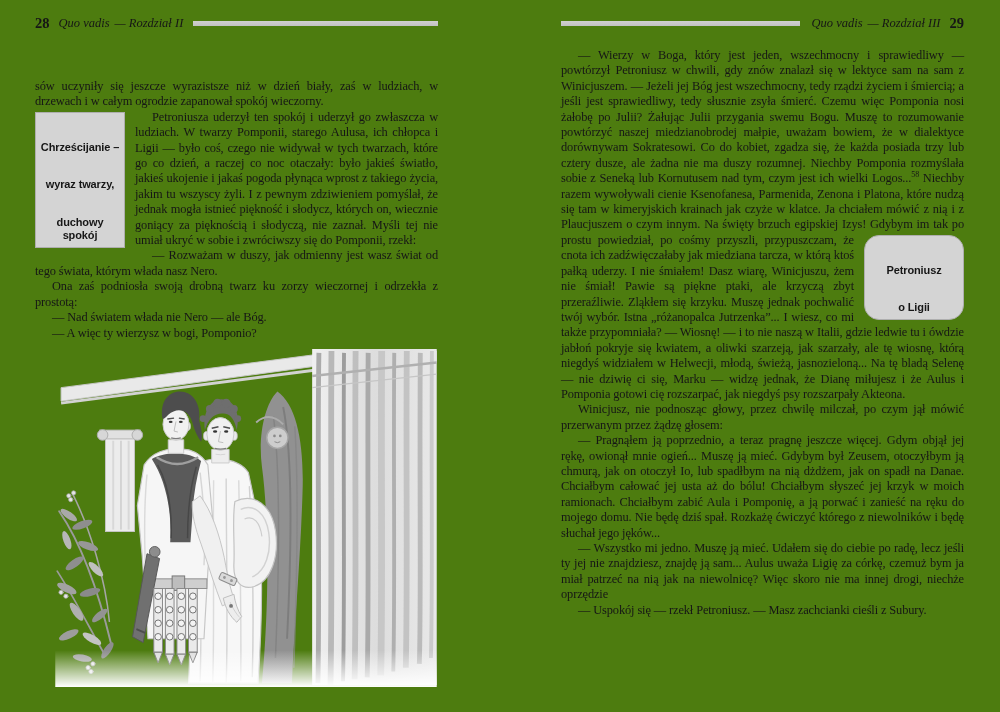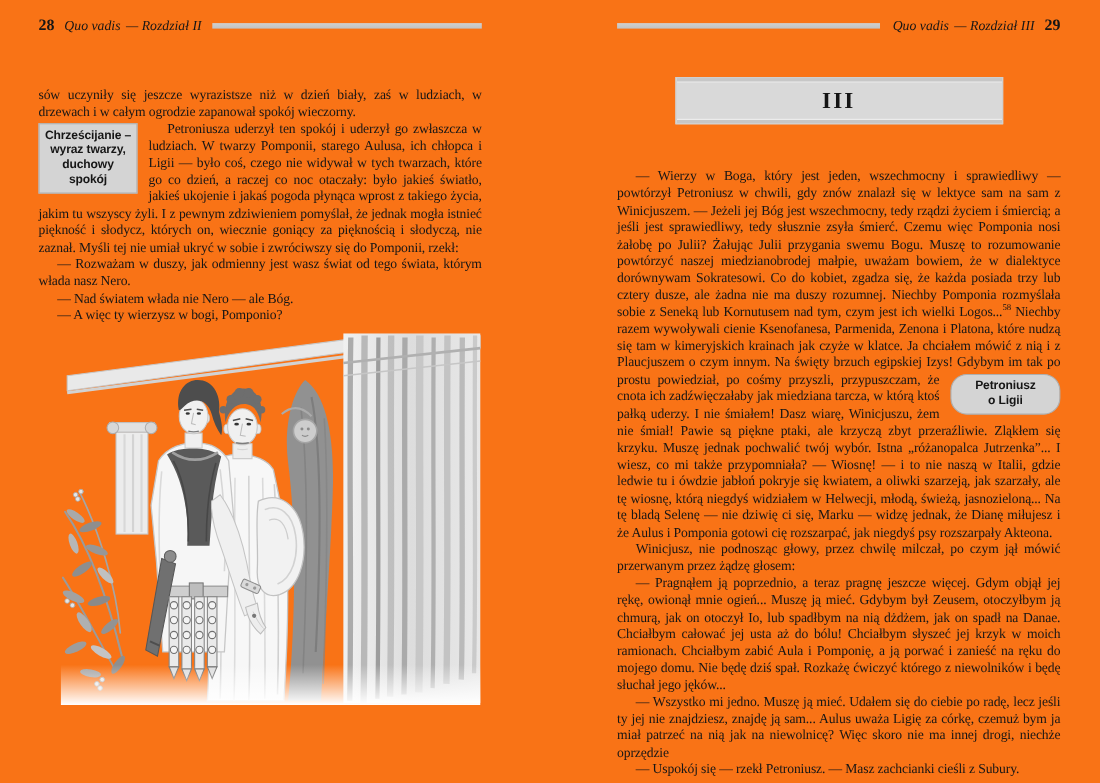--- a/index.html
+++ b/index.html
@@ -1,16 +1,16 @@
 <!DOCTYPE html>
 <html lang="pl"><head>
 <meta charset="utf-8">
 <style>
   html,body{margin:0;padding:0;background:#ffffff;}
-  .spread{position:relative;width:1000px;height:712px;background:#f97316;overflow:hidden;
+  .spread{position:relative;width:1000px;height:712px;background:#4d7c0f;overflow:hidden;
           font-family:"Liberation Serif", serif;color:#161616;}
   .page{position:absolute;top:14px;width:403px;}
   .page.left{left:35px;}
   .page.right{left:561px;}
 
   
   .runhead{display:flex;align-items:center;height:18px;font-size:12.5px;white-space:nowrap;}
   .runhead .pnum{font-weight:bold;font-size:14.5px;}
   .runhead .rtitle{font-style:italic;margin-left:9px;}
   .runhead.rgt .rtitle{margin-left:0;}
@@ -23,21 +23,21 @@
   
   .bodytext{margin-top:16px;font-size:12.4px;line-height:15.4px;text-align:justify;
             letter-spacing:-0.12px;}
   .bodytext p{margin:0;text-indent:17px;}
   .bodytext p.noindent{text-indent:0;margin-top:47px;}
 
   
   .note{background:#d4d4d4;border:1px solid #aeaeae;text-align:center;
         font-family:"Liberation Sans", sans-serif;font-weight:bold;font-size:11px;
         line-height:13.5px;padding:4px 2px;text-indent:0;}
-  .note span{display:block;text-indent:0;}
+  .note span{display:block;text-indent:0;margin-top:24px;}
   .noteL{float:left;width:84px;margin:2px 10px 3px 0;}
   .noteR{float:right;width:94px;margin:2px 0 3px 10px;border-radius:15px;}
 
   
   .chapbanner{width:296px;height:41px;margin:38px auto 40px;background:#d9d9d9;
       display:flex;align-items:center;justify-content:center;
       font-weight:bold;font-size:21px;letter-spacing:2px;color:#141414;
       border:1px solid #cfcfcf;
       box-shadow:inset 0 3px 0 #c7c7c7, inset 0 -3px 0 #c7c7c7,
                  inset 0 4px 0 #ececec, inset 0 -4px 0 #ececec;}
@@ -62,20 +62,21 @@
     <div class="bodytext">
       <p class="noindent">sów uczyniły się jeszcze wyrazistsze niż w dzień biały, zaś w ludziach, w drzewach i w całym ogrodzie zapanował spokój wieczorny.</p>
       <p>
         <span class="note noteL">
           <span>Chrześcijanie –</span>
           <span>wyraz twarzy,</span>
           <span>duchowy spokój</span>
         </span><span>Petroniusza uderzył ten spokój i uderzył go zwłaszcza w ludziach. W twarzy Pomponii, starego Aulusa, ich chłopca i Ligii — było coś, czego nie widywał w tych twarzach, które go co dzień, a raczej co noc otaczały: było jakieś światło, jakieś ukojenie i jakaś pogoda płynąca wprost z takiego życia, jakim tu wszyscy żyli. I z pewnym zdziwieniem pomyślał, że jednak mogła istnieć piękność i słodycz, których on, wiecznie goniący za pięknością i słodyczą, nie zaznał. Myśli tej nie umiał ukryć w sobie i zwróciwszy się do Pomponii, rzekł:</span>
       </p>
       <p>— Rozważam w duszy, jak odmienny jest wasz świat od tego świata, którym włada nasz Nero.</p>
+      <p>Ona zaś podniosła swoją drobną twarz ku zorzy wieczornej i odrzekła z prostotą:</p>
       <p>— Nad światem włada nie Nero — ale Bóg.</p>
       <p>— A więc ty wierzysz w bogi, Pomponio?</p>
     </div>
 
     <svg class="illo" viewBox="0 0 395 350" role="img">
       <defs>
         <linearGradient id="fadeW" x1="0" y1="0" x2="0" y2="1">
           <stop offset="0" stop-color="#ffffff" stop-opacity="0"></stop>
           <stop offset="1" stop-color="#ffffff" stop-opacity="1"></stop>
         </linearGradient>
@@ -258,23 +259,20 @@
   </section>
 
   <section class="page right">
     <header class="runhead rgt">
       <span class="hbar"></span>
       <span class="rtitle">Quo vadis</span>
       <span class="rchap">— Rozdział III</span>
       <span class="pnum after">29</span>
     </header>
 
-    <div class="chapbanner">
-      <span>III</span>
-    </div>
 
     <div class="bodytext">
       <p><span>— Wierzy w Boga, który jest jeden, wszechmocny i sprawiedliwy — powtórzył Petroniusz w chwili, gdy znów znalazł się w lektyce sam na sam z Winicjuszem. — Jeżeli jej Bóg jest wszechmocny, tedy rządzi życiem i śmiercią; a jeśli jest sprawiedliwy, tedy słusznie zsyła śmierć. Czemu więc Pomponia nosi żałobę po Julii? Żałując Julii przygania swemu Bogu. Muszę to rozumowanie powtórzyć naszej miedzianobrodej małpie, uważam bowiem, że w dialektyce dorównywam Sokratesowi. Co do kobiet, zgadza się, że każda posiada trzy lub cztery dusze, ale żadna nie ma duszy rozumnej. Niechby Pomponia rozmyślała sobie z Seneką lub Kornutusem nad tym, czym jest ich wielki Logos...</span><sup>58</sup><span> Niechby razem wywoływali cienie Ksenofanesa, Parmenida, Zenona i Platona, które nudzą się tam w kimeryjskich krainach jak czyże w klatce. Ja chciałem mówić z nią i z Plaucjuszem o czym innym. Na święty brzuch egipskiej Izys! Gdybym im tak po prostu powiedział, po cośmy przyszli, przypuszczam, że </span><span class="note noteR">
             <span>Petroniusz</span>
             <span>o Ligii</span>
           </span><span>cnota ich zadźwięczałaby jak miedziana tarcza, w którą ktoś pałką uderzy. I nie śmiałem! Dasz wiarę, Winicjuszu, żem nie śmiał! Pawie są piękne ptaki, ale krzyczą zbyt przeraźliwie. Zląkłem się krzyku. Muszę jednak pochwalić twój wybór. Istna „różanopalca Jutrzenka”... I wiesz, co mi także przypomniała? — Wiosnę! — i to nie naszą w Italii, gdzie ledwie tu i ówdzie jabłoń pokryje się kwiatem, a oliwki szarzeją, jak szarzały, ale tę wiosnę, którą niegdyś widziałem w Helwecji, młodą, świeżą, jasnozieloną... Na tę bladą Selenę — nie dziwię ci się, Marku — widzę jednak, że Dianę miłujesz i że Aulus i Pomponia gotowi cię rozszarpać, jak niegdyś psy rozszarpały Akteona.</span></p>
       <p>Winicjusz, nie podnosząc głowy, przez chwilę milczał, po czym jął mówić przerwanym przez żądzę głosem:</p>
       <p>— Pragnąłem ją poprzednio, a teraz pragnę jeszcze więcej. Gdym objął jej rękę, owionął mnie ogień... Muszę ją mieć. Gdybym był Zeusem, otoczyłbym ją chmurą, jak on otoczył Io, lub spadłbym na nią dżdżem, jak on spadł na Danae. Chciałbym całować jej usta aż do bólu! Chciałbym słyszeć jej krzyk w moich ramionach. Chciałbym zabić Aula i Pomponię, a ją porwać i zanieść na ręku do mojego domu. Nie będę dziś spał. Rozkażę ćwiczyć którego z niewolników i będę słuchał jego jęków...</p>
       <p>— Wszystko mi jedno. Muszę ją mieć. Udałem się do ciebie po radę, lecz jeśli ty jej nie znajdziesz, znajdę ją sam... Aulus uważa Ligię za córkę, czemuż bym ja miał patrzeć na nią jak na niewolnicę? Więc skoro nie ma innej drogi, niechże oprzędzie</p>
       <p>— Uspokój się — rzekł Petroniusz. — Masz zachcianki cieśli z Subury.</p>

